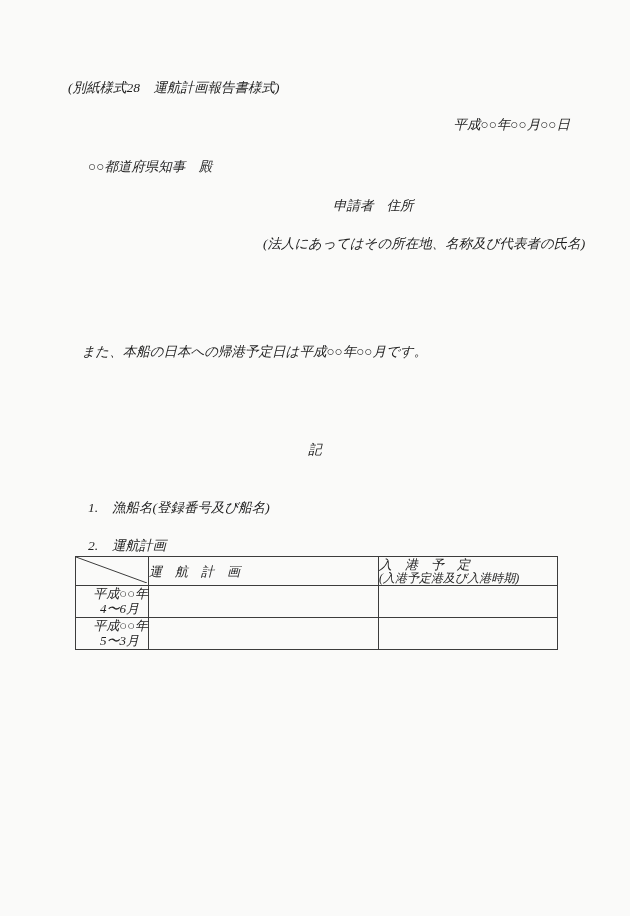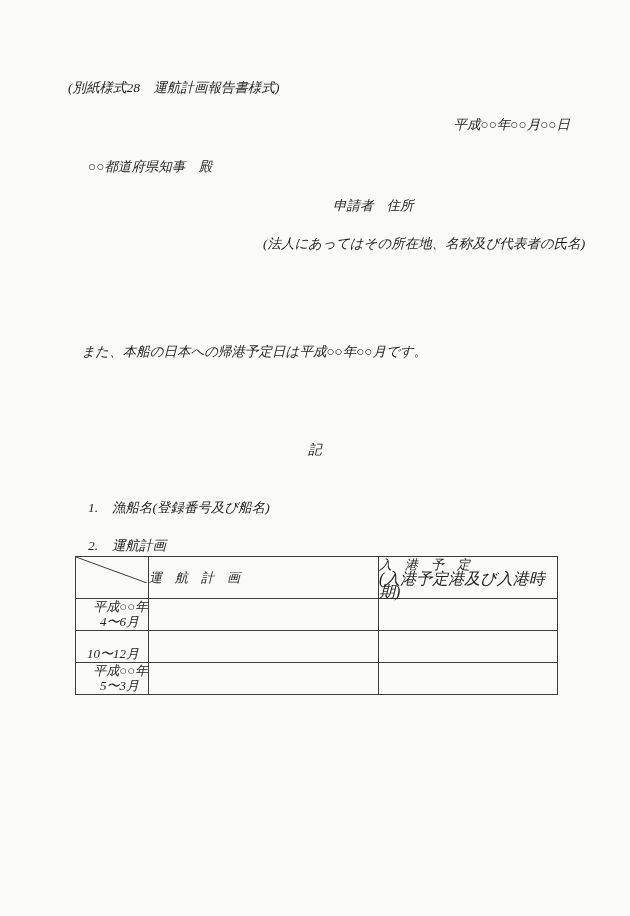--- a/index.html
+++ b/index.html
@@ -57,21 +57,21 @@
   table.plan-table td {
     border: 1px solid #3c3c3c;
     padding: 0;
     vertical-align: bottom;
   }
   tr.header-row { height: 28px; }
   tr.header-row td { vertical-align: middle; }
   td.corner-cell { position: relative; }
   td.corner-cell svg { position: absolute; left: 0; top: 0; display: block; }
   td.col-header { text-align: left; }
-  .hdr-sub { font-size: 16px; line-height: 13px; }
+  .hdr-sub { font-size: 12px; line-height: 13px; }
   td.period-cell { text-align: left; }
   .period-y { text-align: right;  padding-left: 4px;  }
   .period-m { text-align: right; padding-right: 9px; padding-bottom: 1px; }
   tr.r1, tr.r3 { height: 32px; }
   tr.r2, tr.r4 { height: 31px; }
 </style>
 </head>
 <body>
 
 <div class="page">
@@ -127,28 +127,20 @@
       <tr class="r1">
         <td class="period-cell">
           <div class="period-y">平成○○年</div>
           <div class="period-m">4〜6月</div>
         </td>
         <td></td>
         <td></td>
       </tr>
 
 
-      <tr class="r3">
-        <td class="period-cell">
-          <div class="period-y"></div>
-          <div class="period-m">10〜12月</div>
-        </td>
-        <td></td>
-        <td></td>
-      </tr>
 
       <tr class="r4">
         <td class="period-cell">
           <div class="period-y">平成○○年</div>
           <div class="period-m">5〜3月</div>
         </td>
         <td></td>
         <td></td>
       </tr>
     </tbody>

